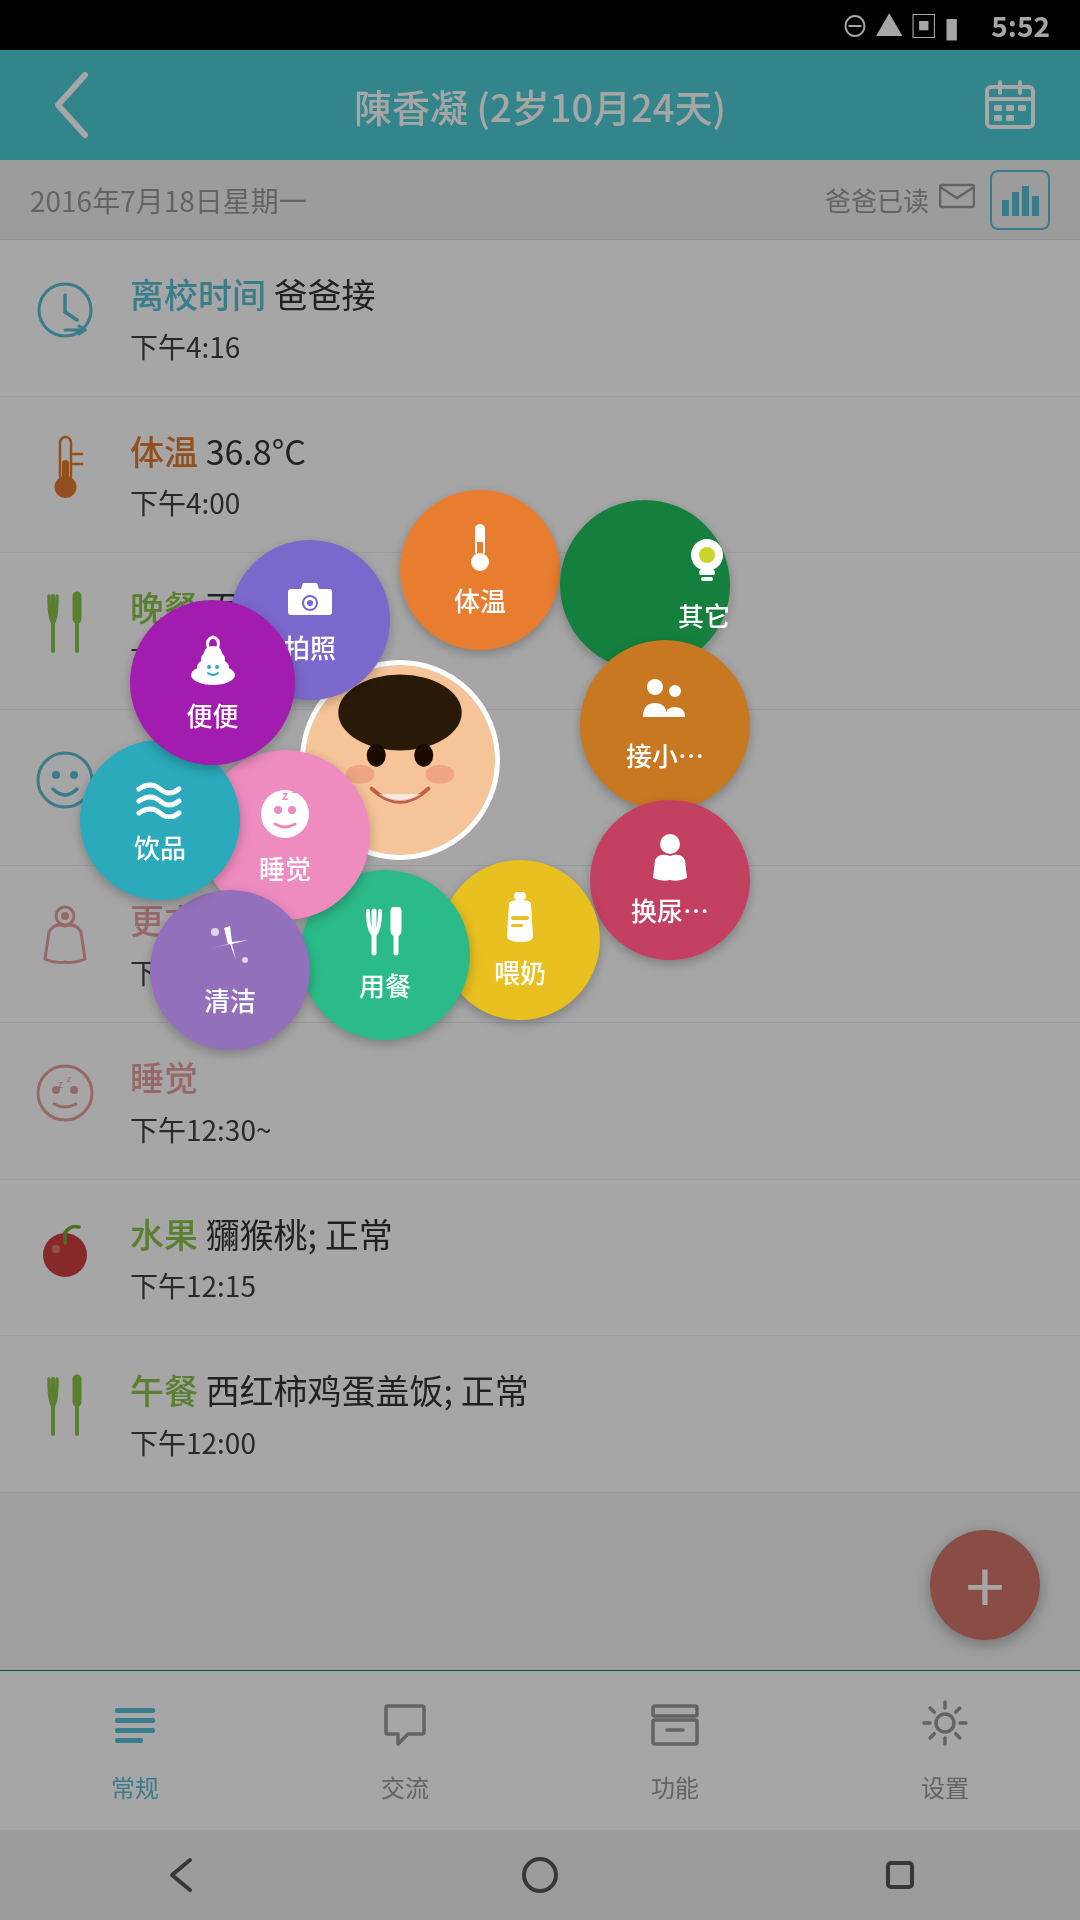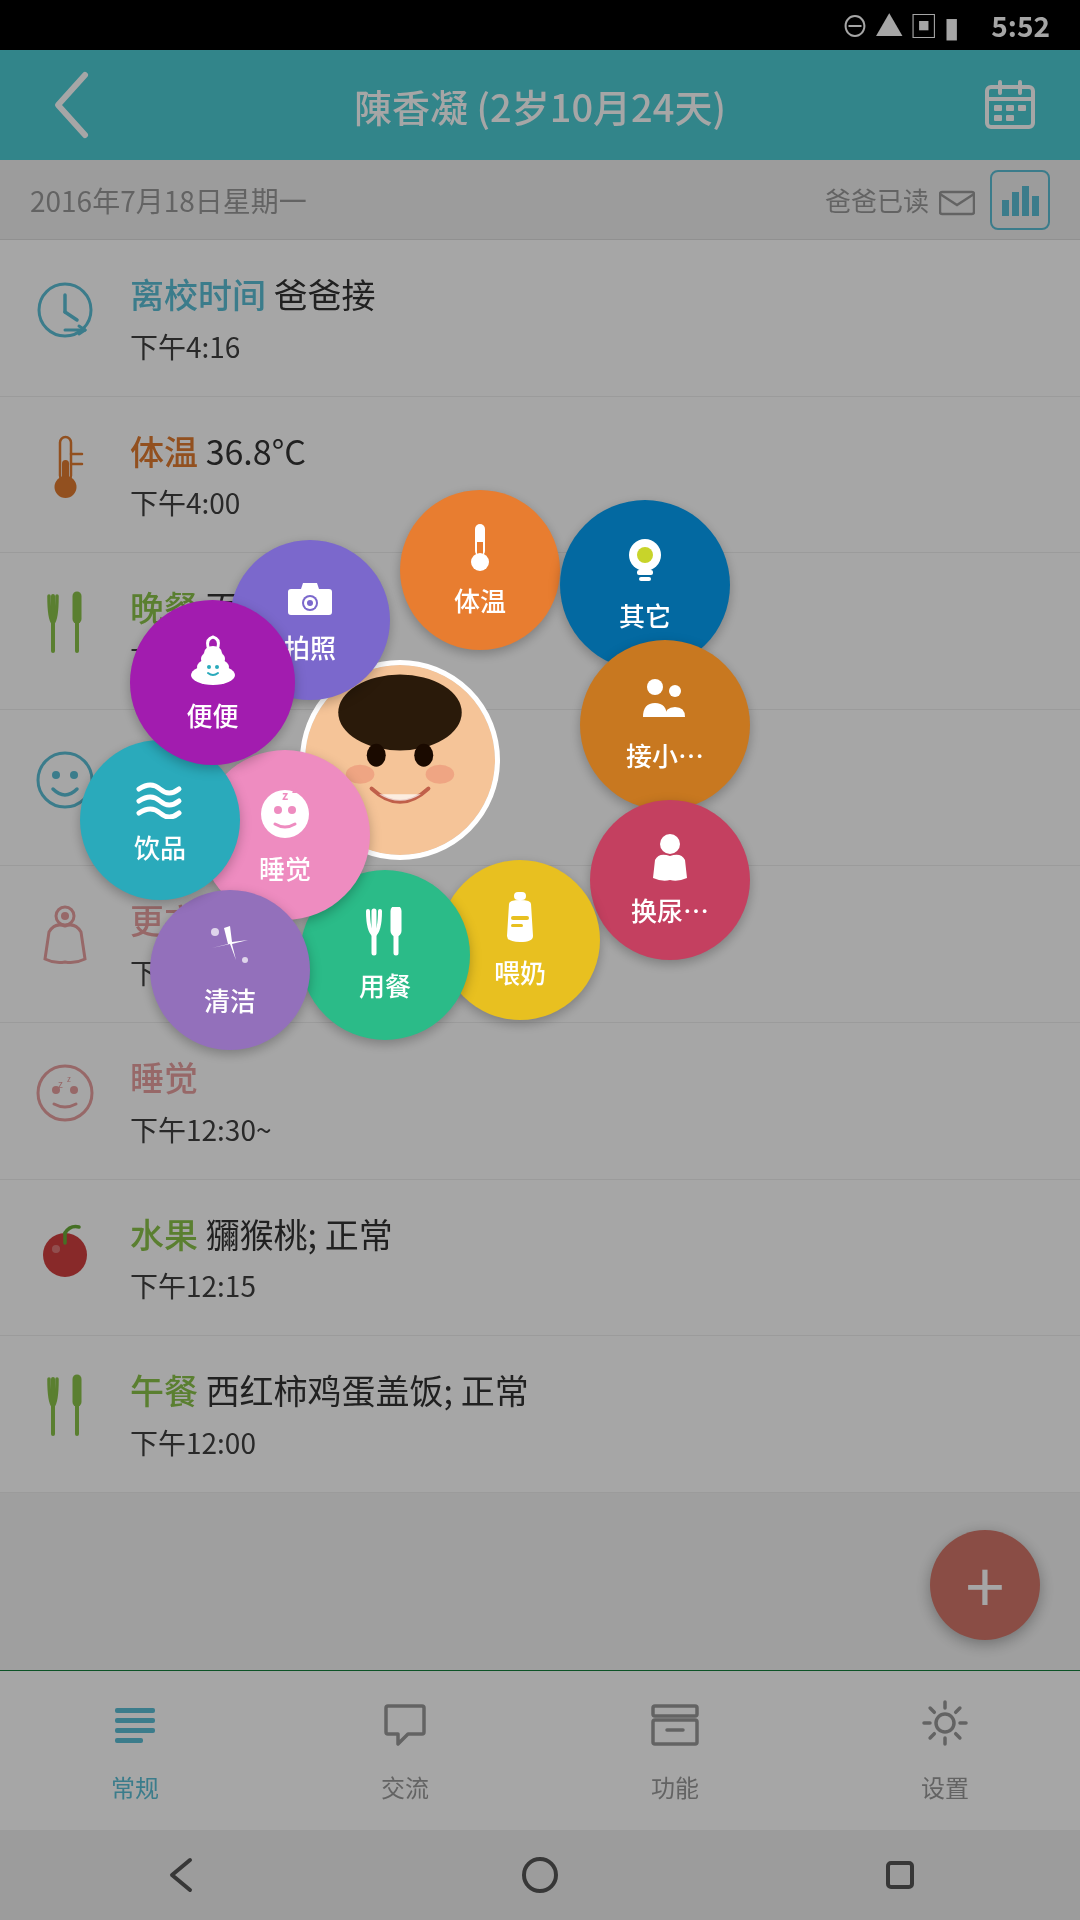--- a/index.html
+++ b/index.html
@@ -74,21 +74,21 @@
     }
     .date-bar .date-text {
       color: #999;
       font-size: 28px;
       flex: 1;
     }
     .date-bar .read-status {
       color: #999;
       font-size: 26px;
       display: flex;
-      align-items: flex-end;
+      align-items: flex-start;
       gap: 10px;
     }
     .date-bar .chart-btn {
       width: 60px;
       height: 60px;
       border: 2px solid #5BBFD6;
       border-radius: 8px;
       display: flex;
       align-items: center;
       justify-content: center;
@@ -260,21 +260,21 @@
       display: flex;
       align-items: center;
       justify-content: center;
       top: 190px;
       left: 200px;
     }
 
     
     .btn-paizhao { width: 160px; height: 160px; background: #7B68CC; top: 70px; left: 130px; }
     .btn-tiwen   { width: 160px; height: 160px; background: #E87D30; top: 20px; left: 300px; }
-    .btn-qita    { width: 170px; height: 170px; background: #0369a1; top: 30px; left: 460px; }
+    .btn-qita    { width: 170px; height: 170px; background: #15803d; top: 30px; left: 460px; align-items: flex-end; }
     .btn-jiexiao { width: 170px; height: 170px; background: #C87820; top: 170px; left: 480px; }
     .btn-huanniu { width: 160px; height: 160px; background: #C44060; top: 330px; left: 490px; }
     .btn-weinai  { width: 160px; height: 160px; background: #E8C020; top: 390px; left: 340px; text-align: center; }
     .btn-yongcan { width: 170px; height: 170px; background: #2BBB88; top: 400px; left: 200px; }
     .btn-shuijue { width: 170px; height: 170px; background: #EE8CC0; top: 280px; left: 100px; }
     .btn-qingji  { width: 160px; height: 160px; background: #9370BB; top: 420px; left: 50px; }
     .btn-yinpin  { width: 160px; height: 160px; background: #2AAABB; top: 270px; left: -20px; }
     .btn-bianbien{ width: 165px; height: 165px; background: #a21caf; top: 130px; left: 30px; }
   </style>
 </head>

